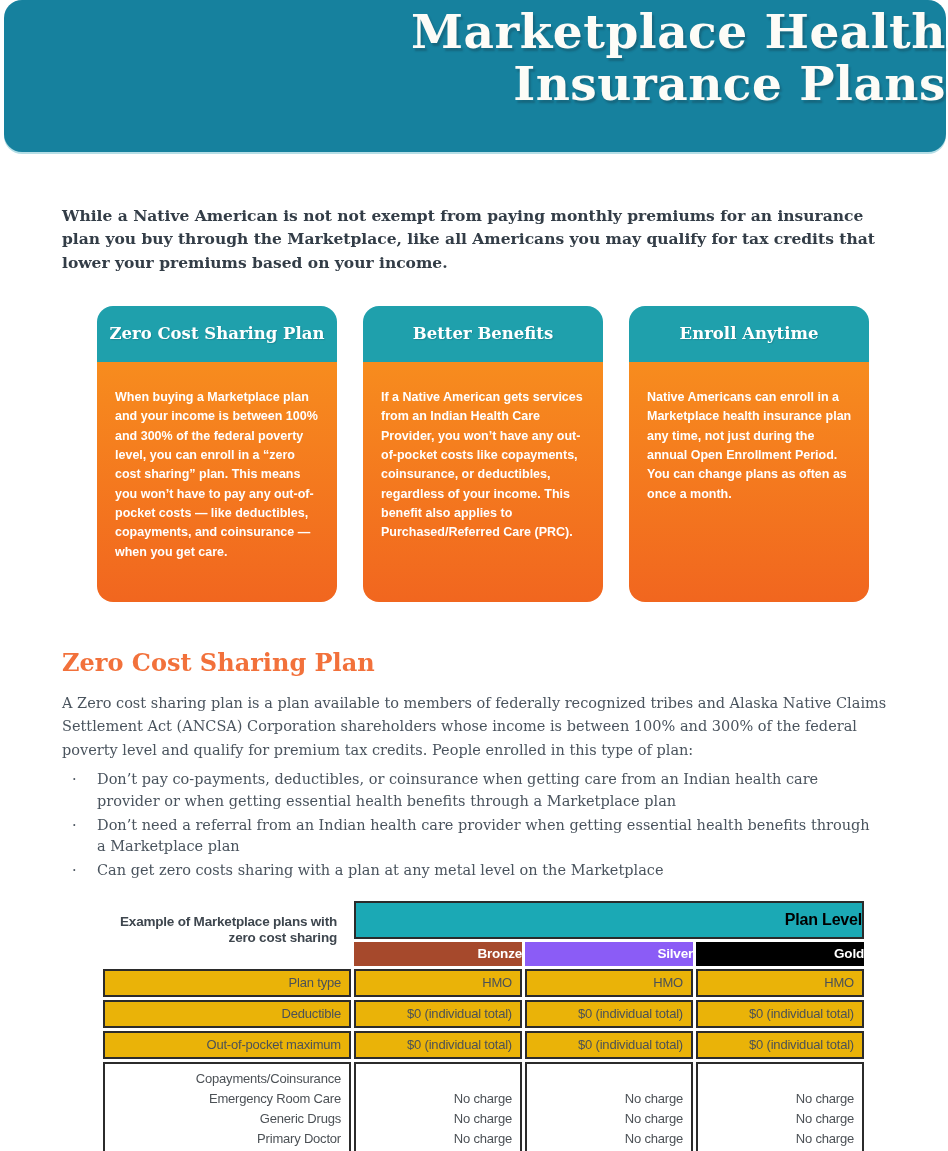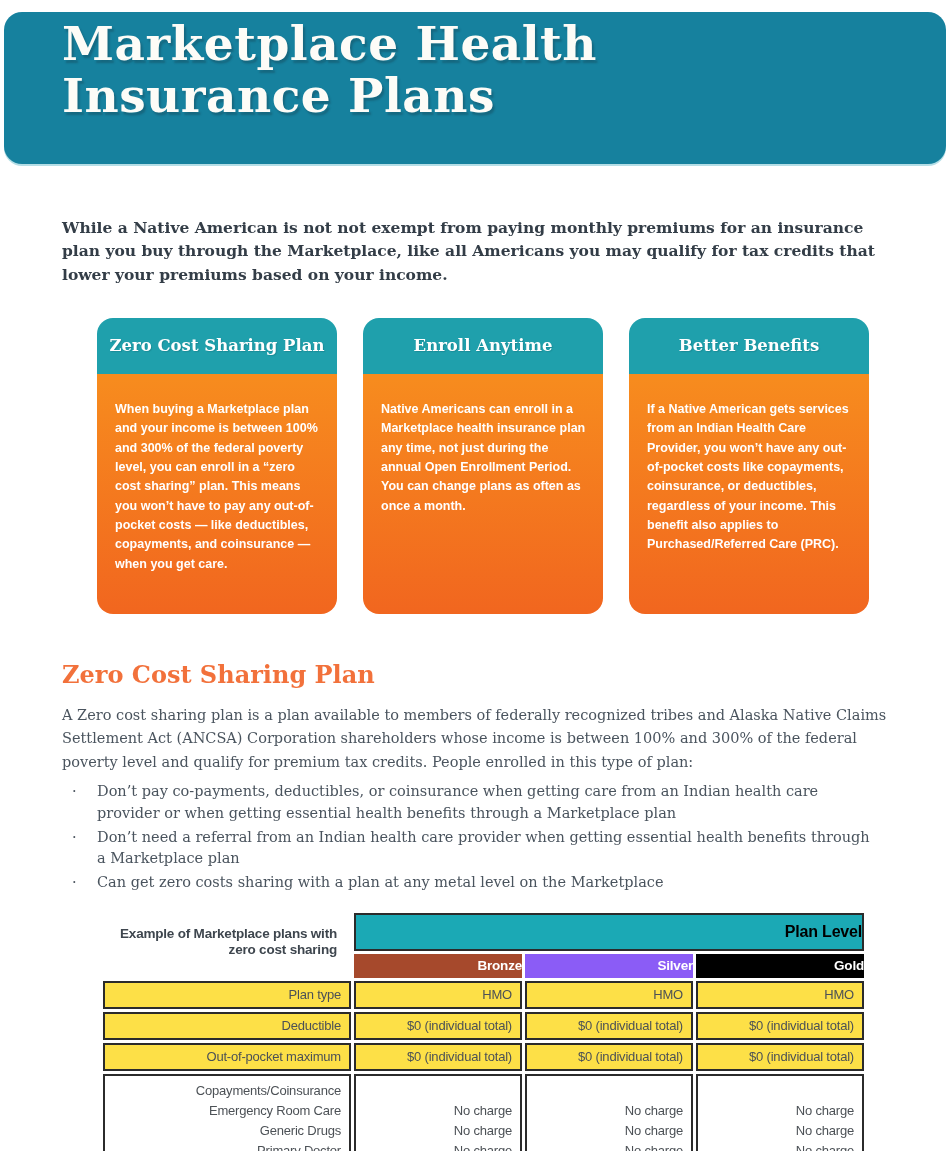--- a/index.html
+++ b/index.html
@@ -16,26 +16,27 @@
     --text_body:#4A545E;
     --table_text:#4C5156;
     --border_dark:#2B2B2B;
   }
   *{box-sizing:border-box;margin:0;padding:0;}
   html,body{width:948px;height:1151px;background:#FFFFFF;overflow:hidden;}
   body{font-family:"DejaVu Serif", serif;}
 
   
   .banner{
-    margin:12px 2px 0 4px;
+    margin:0 2px 0 4px;
     height:152px;
     background:var(--banner_teal);
     border-radius:18px;
     padding:6px 0 16px 58px;
     box-shadow:0 2px 0 rgba(120,195,210,.55);
+    text-align:right;
   }
   .banner h1{
     color:#FDFCF7;
     font-size:47px;
     line-height:1.1;
     font-weight:bold;
     letter-spacing:.5px;
     text-shadow:2px 3px 2px rgba(20,40,50,.28);
   }
 
@@ -151,21 +152,21 @@
   }
   .tier-cell{
     height:24px;
     color:#FFFFFF;
     font-weight:bold;
     font-size:13.5px;
     padding-left:10px;
   }
   .data-cell{
     border:2px solid var(--border_dark);
-    background:#fde047;
+    background:#eab308;
     padding:4px 8px;
     height:28px;
   }
   .row-label{padding-left:8px;}
   .group-cell{
     border:2px solid var(--border_dark);
     background:#FFFFFF;
     padding:5px 8px 10px 8px;
     vertical-align:top;
   }
@@ -188,29 +189,29 @@
 
 <div class="cards">
   <div class="card">
     <div class="card-header">
       <h2>Zero Cost Sharing Plan</h2>
     </div>
     <div class="card-body">When buying a Marketplace plan and your income is between 100% and 300% of the federal poverty level, you can enroll in a “zero cost sharing” plan. This means you won’t have to pay any out-of-pocket costs — like deductibles, copayments, and coinsurance — when you get care.</div>
   </div>
   <div class="card">
     <div class="card-header">
+      <h2>Better Benefits</h2>
+    </div>
+    <div class="card-body">If a Native American gets services from an Indian Health Care Provider, you won’t have any out-of-pocket costs like copayments, coinsurance, or deductibles, regardless of your income. This benefit also applies to Purchased/Referred Care (PRC).</div>
+  </div>
+  <div class="card">
+    <div class="card-header">
       <h2>Enroll Anytime</h2>
     </div>
     <div class="card-body">Native Americans can enroll in a Marketplace health insurance plan any time, not just during the annual Open Enrollment Period. You can change plans as often as once a month.</div>
-  </div>
-  <div class="card">
-    <div class="card-header">
-      <h2>Better Benefits</h2>
-    </div>
-    <div class="card-body">If a Native American gets services from an Indian Health Care Provider, you won’t have any out-of-pocket costs like copayments, coinsurance, or deductibles, regardless of your income. This benefit also applies to Purchased/Referred Care (PRC).</div>
   </div>
 </div>
 
 <h2 class="section-heading">Zero Cost Sharing Plan</h2>
 <p class="section-paragraph">A Zero cost sharing plan is a plan available to members of federally recognized tribes and Alaska Native Claims Settlement Act (ANCSA) Corporation shareholders whose income is between 100% and 300% of the federal poverty level and qualify for premium tax credits. People enrolled in this type of plan:</p>
 
 <ul class="bullets">
   <li>
     <span class="bullet-marker">·</span>
     <span class="bullet-text">Don’t pay co-payments, deductibles, or coinsurance when getting care from an Indian health care provider or when getting essential health benefits through a Marketplace plan</span>

